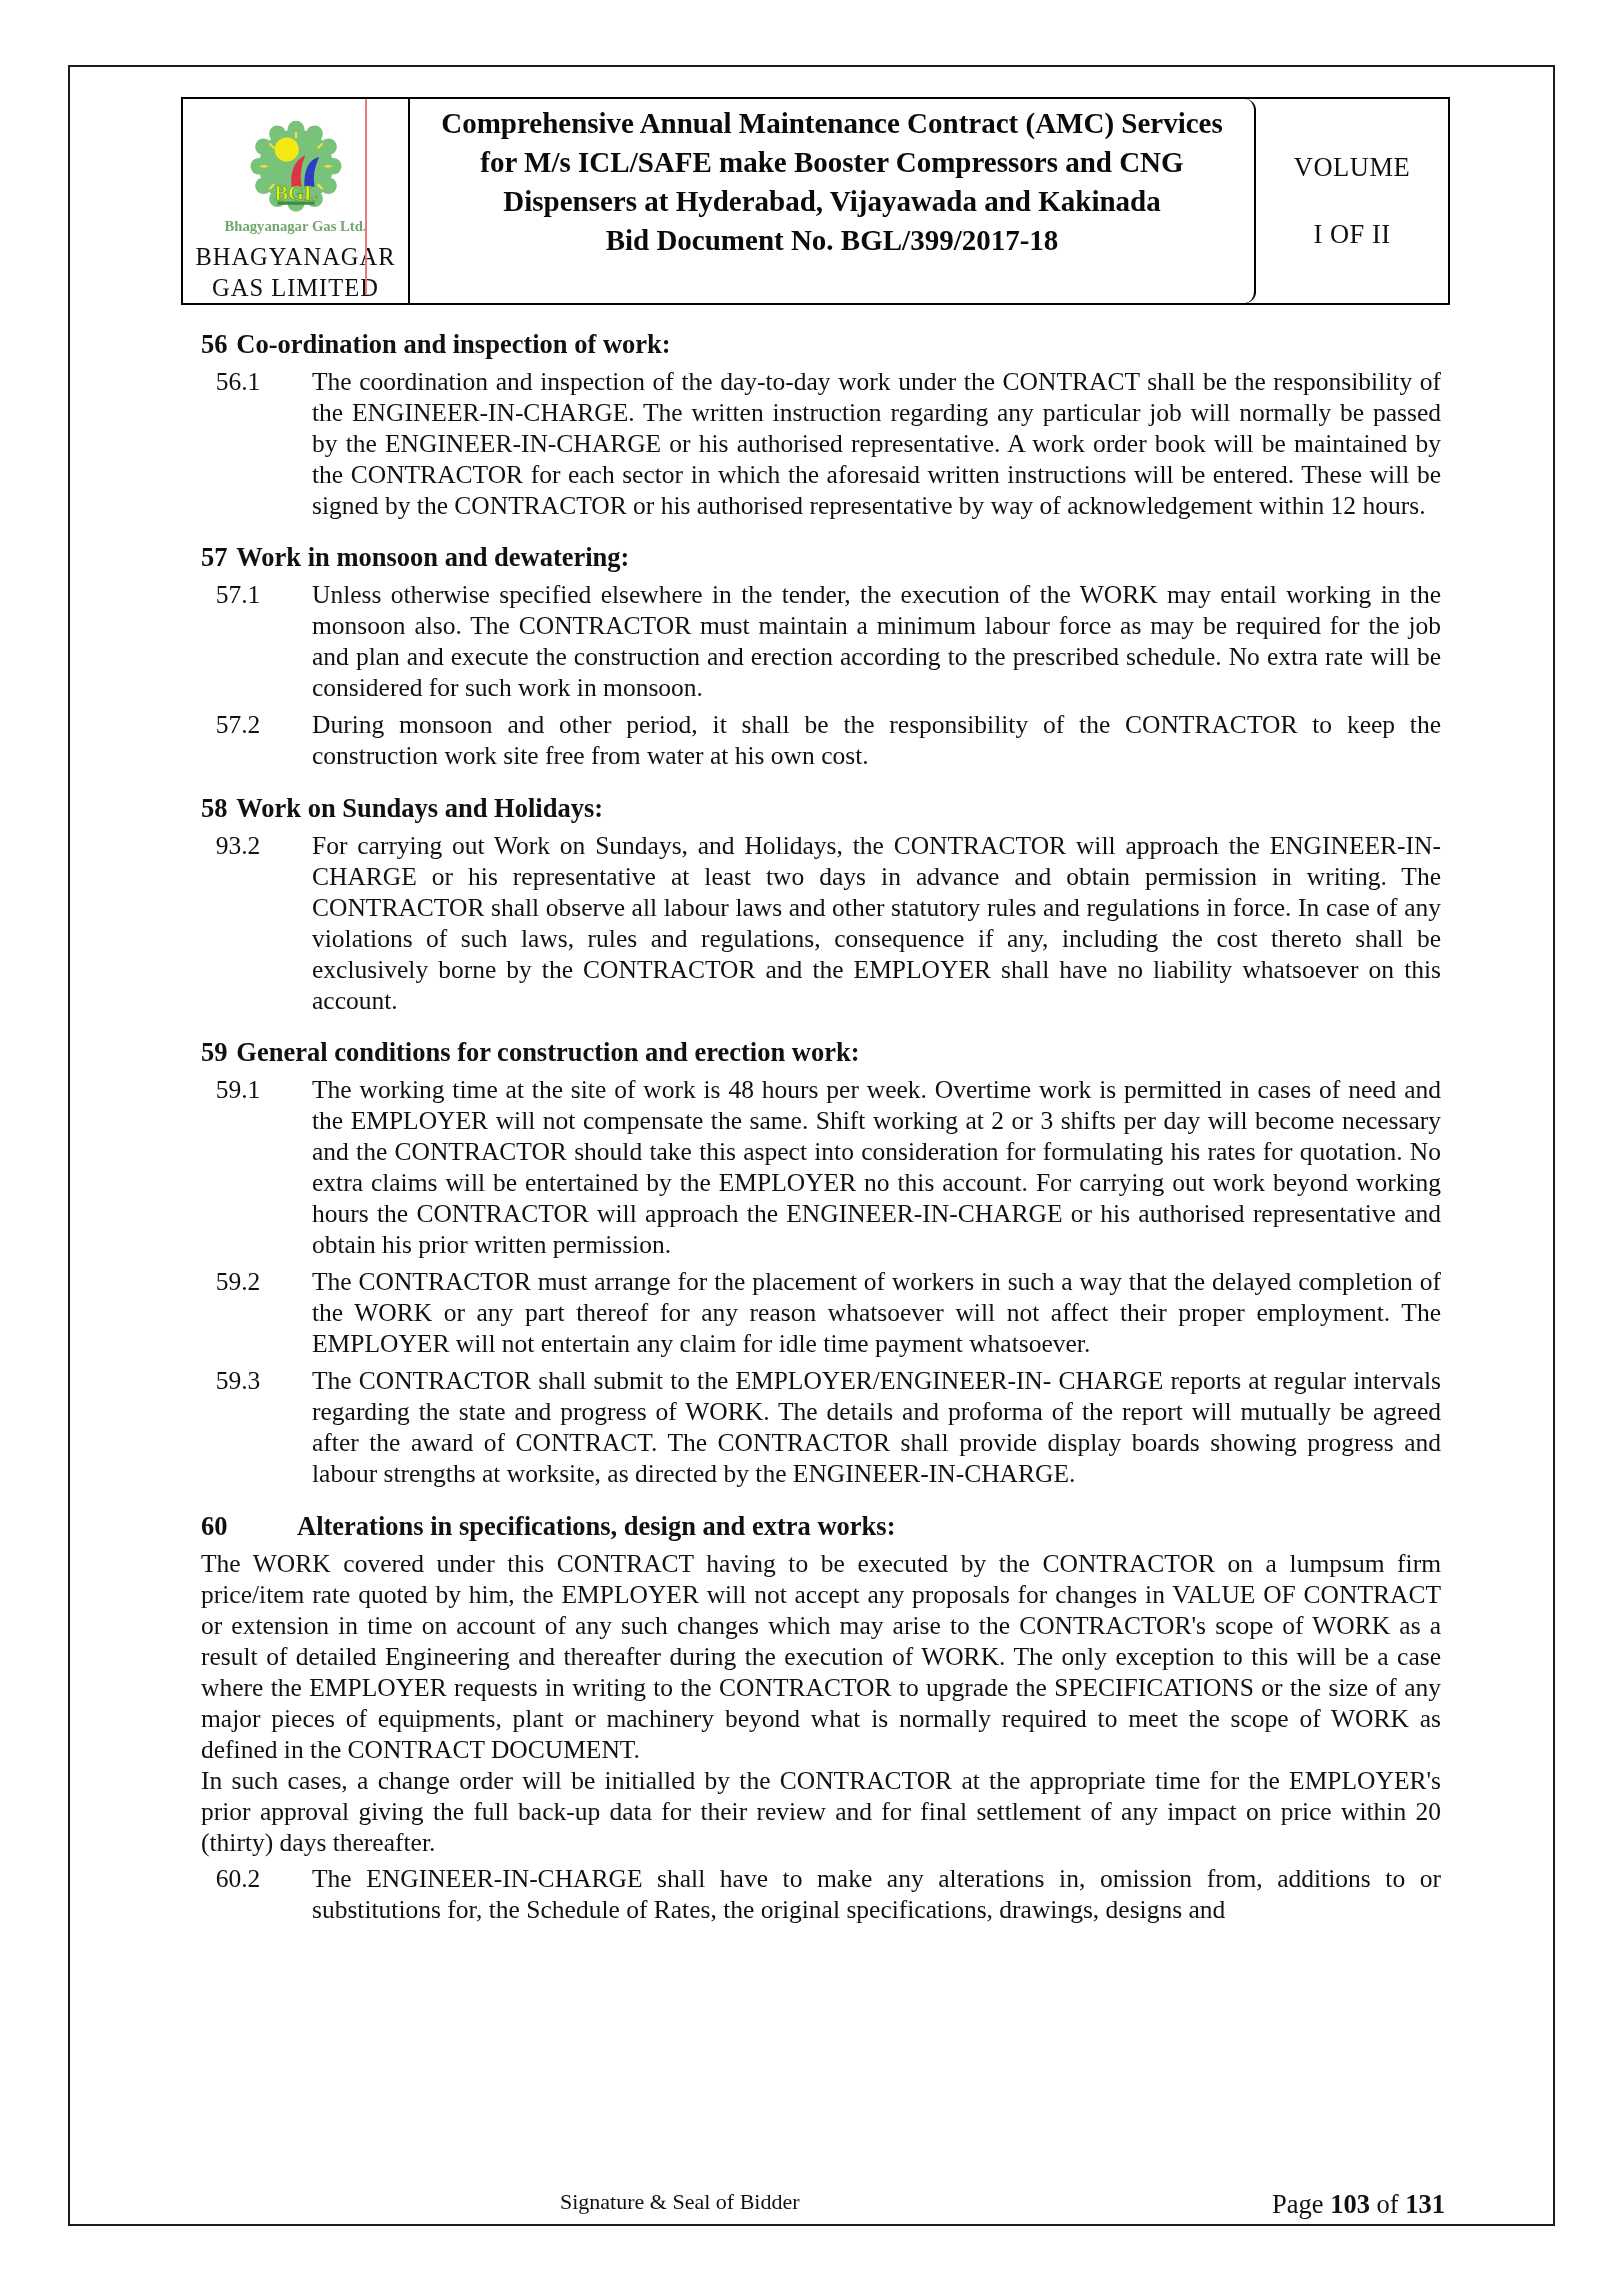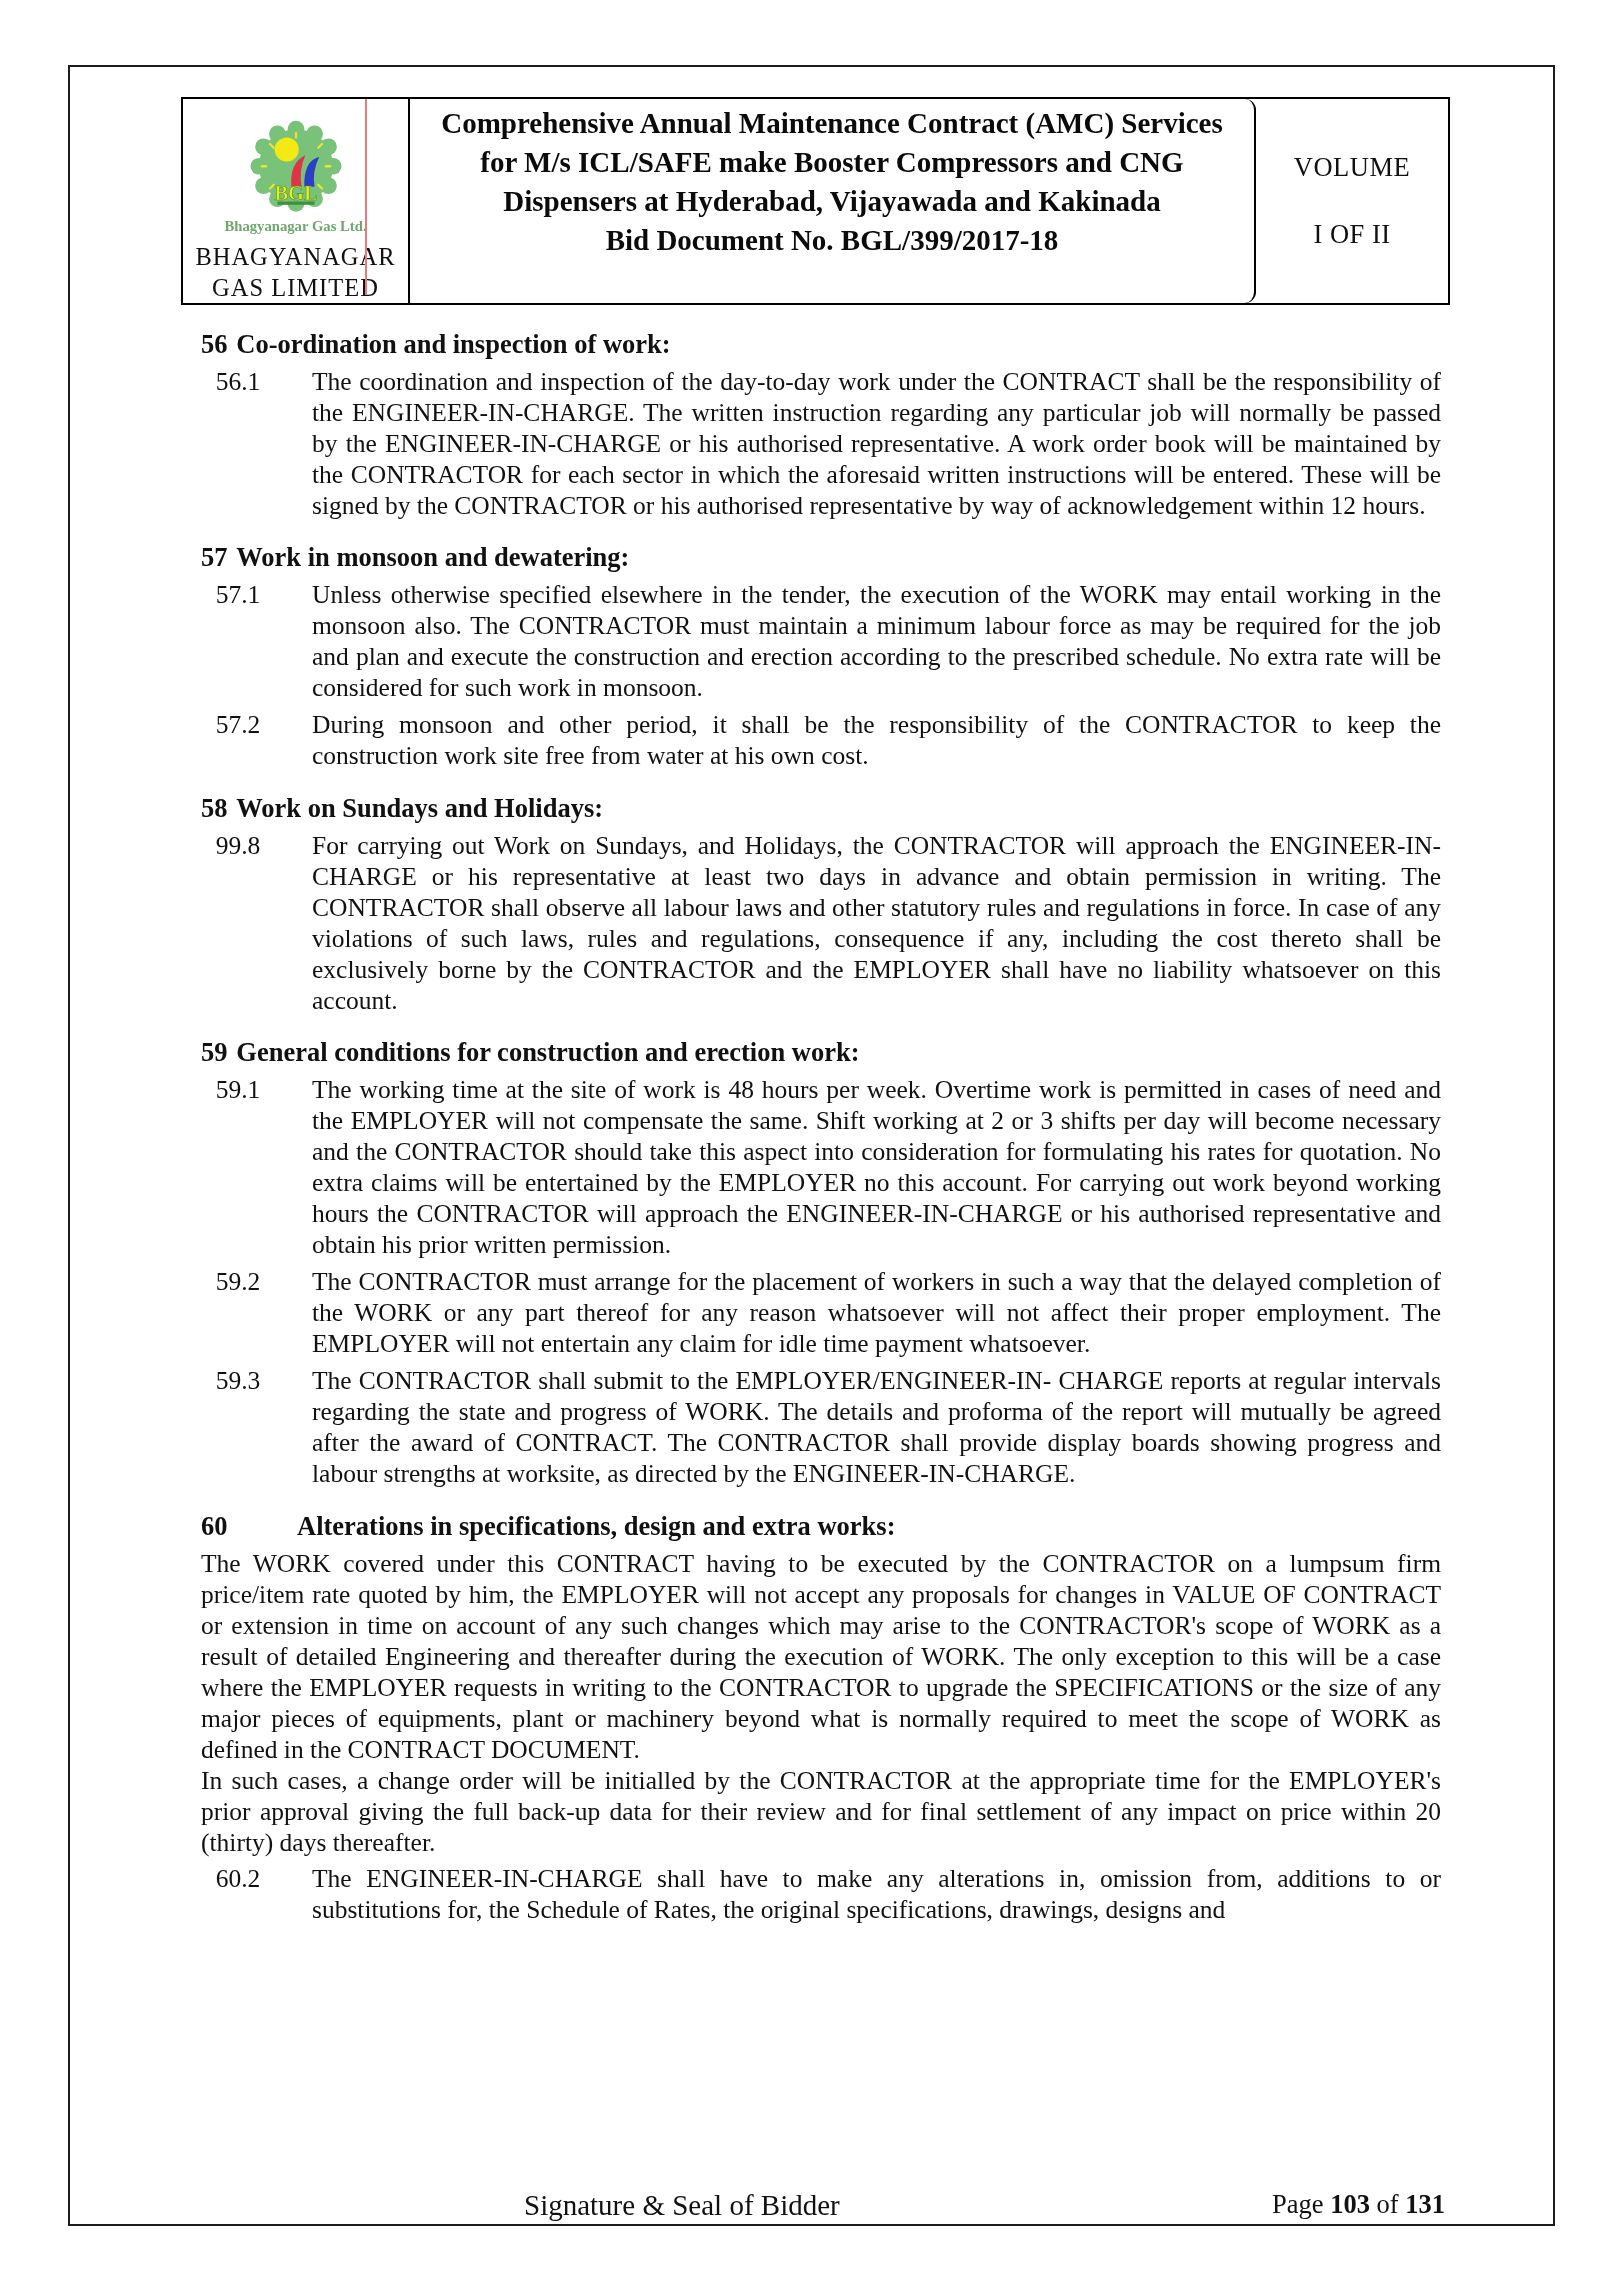--- a/index.html
+++ b/index.html
@@ -42,21 +42,21 @@
   .sec-heading{font-weight:bold;font-size:26.5px;margin:21.6px 0 4.9px 0;}
   .section:first-child .sec-heading{margin-top:0;}
   .sec-num{margin-right:8.8px;}
   .sec-num.tab{display:inline-block;width:96px;margin-right:0;}
   .section-60 .sec-heading{}
   .clause{display:flex;margin-top:5.9px;}
   .clause-num{width:111px;flex:none;padding-left:14.7px;box-sizing:border-box;}
   .clause-body{flex:1;text-align:justify;}
   .clause-body .para2{margin-top:0;}
   
-  .footer-signature{position:absolute;left:524px;top:2189px;font-size:29px;}
+  .footer-signature{position:absolute;left:560px;top:2189px;font-size:22px;}
   .footer-page{position:absolute;right:176px;top:2189px;font-size:26.5px;margin-left:12px;}
   .footer-page b{font-weight:bold;}
 </style>
 </head>
 <body>
 
 <div class="page-border"></div>
 
 <div class="header-table">
 
@@ -137,21 +137,21 @@
       <div class="clause-num">57.2</div>
       <div class="clause-body">During monsoon and other period, it shall be the responsibility of the CONTRACTOR to keep the construction work site free from water at his own cost.</div>
     </div>
   </div>
 
   <div class="section">
     <div class="sec-heading">
       <span class="sec-num">58</span><span>Work on Sundays and Holidays:</span>
     </div>
     <div class="clause">
-      <div class="clause-num">99.8</div>
+      <div class="clause-num">93.2</div>
       <div class="clause-body">For carrying out Work on Sundays, and Holidays, the CONTRACTOR will approach the ENGINEER-IN-CHARGE or his representative at least two days in advance and obtain permission in writing. The CONTRACTOR shall observe all labour laws and other statutory rules and regulations in force. In case of any violations of such laws, rules and regulations, consequence if any, including the cost thereto shall be exclusively borne by the CONTRACTOR and the EMPLOYER shall have no liability whatsoever on this account.</div>
     </div>
   </div>
 
   <div class="section">
     <div class="sec-heading">
       <span class="sec-num">59</span><span>General conditions for construction and erection work:</span>
     </div>
     <div class="clause">
       <div class="clause-num">59.1</div>

